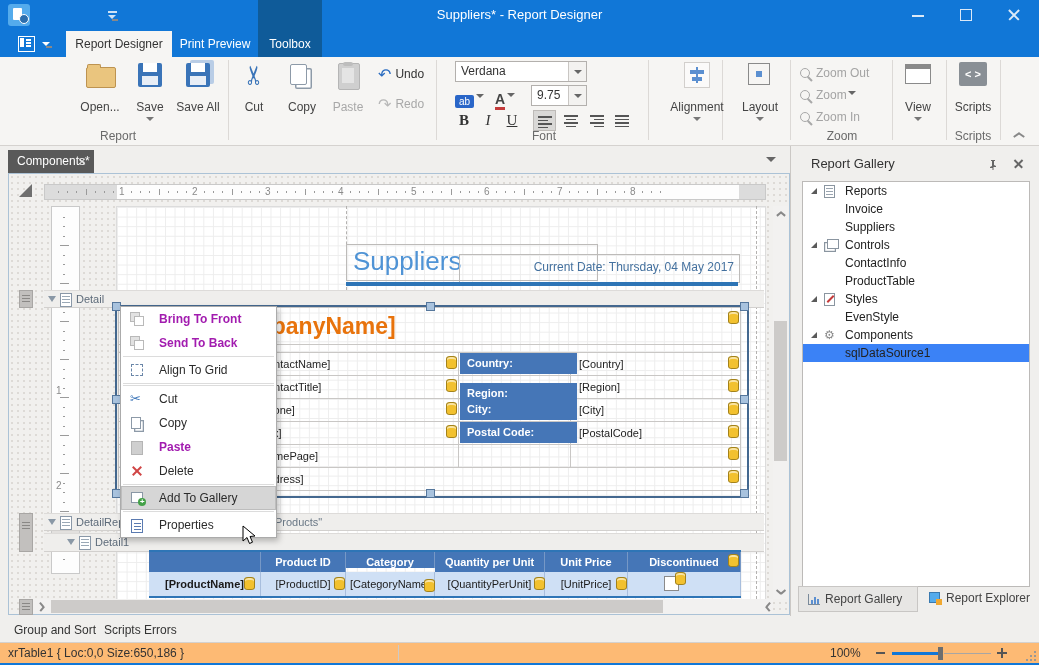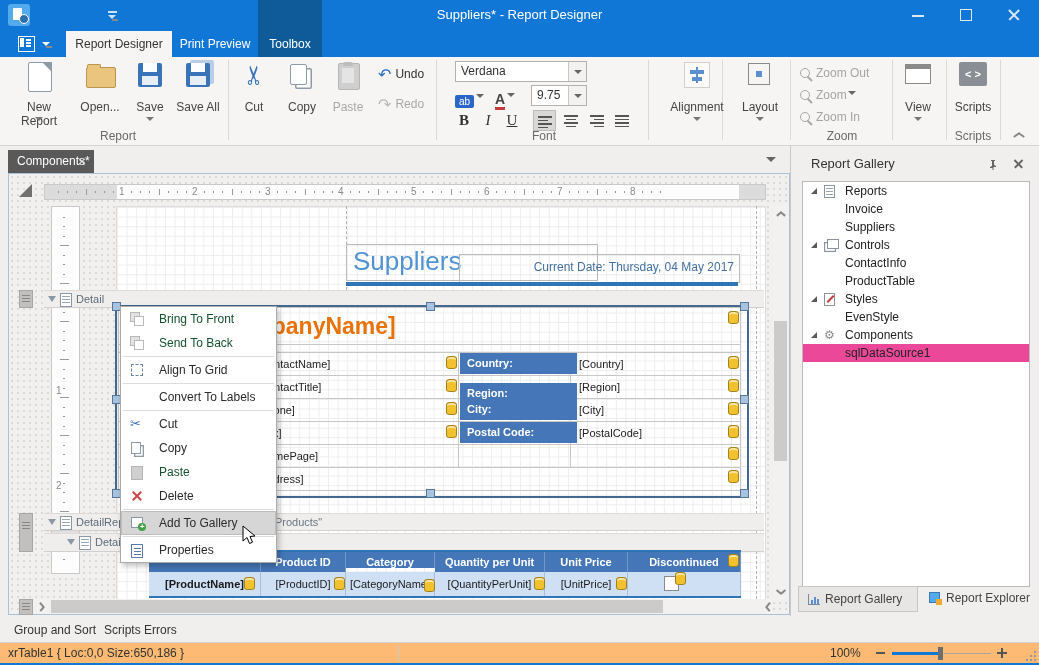--- a/index.html
+++ b/index.html
@@ -129,21 +129,21 @@
   .sb-thumb{position:absolute;background:#cdcbc9;}
   .chev{position:absolute;width:8px;height:8px;}
   .chev:before,.chev:after{content:"";position:absolute;width:6px;height:1.5px;background:#888;}
   .chev.up:before{transform:rotate(-40deg);left:0;top:4px;} .chev.up:after{transform:rotate(40deg);left:4px;top:4px;}
   .chev.down:before{transform:rotate(40deg);left:0;top:3px;} .chev.down:after{transform:rotate(-40deg);left:4px;top:3px;}
   .chev.left:before{transform:rotate(50deg);left:2px;top:2px;} .chev.left:after{transform:rotate(-50deg);left:2px;top:6px;}
   .chev.right:before{transform:rotate(-50deg);left:2px;top:2px;} .chev.right:after{transform:rotate(50deg);left:2px;top:6px;}
   
   .ctxmenu{left:120px;top:306px;width:157px;background:#fff;border:1px solid #ababab;box-shadow:2px 3px 6px rgba(0,0,0,.25);z-index:50;}
   .mitem{position:relative;height:24px;line-height:24px;font-size:12px;color:#2b2b2b;padding-left:38px;cursor:default;white-space:nowrap;}
-  .mitem.dis{color:#14532d;}
+  .mitem.dis{color:#a21caf;font-weight:bold;}
   .mitem.hl{background:#d6d6d6;box-shadow:inset 0 0 0 1px #bdbdbd;}
   .msep{height:1px;background:#dcdcdc;margin:1px 2px;}
   .mico{position:absolute;left:9px;top:5px;width:14px;height:14px;}
   .sq2 i{position:absolute;width:8px;height:8px;border:1.4px solid #b9b9b9;background:#fff;}
   .sq2 i.b{left:4px;top:4px;} .sq2 i.a{left:0;top:0;background:#e2e2e2;}
   .alngrid{border:1.4px dashed #6a86a8;width:10px;height:10px;margin:1px;}
   .cutico{color:#3a74b8;font-size:13px;line-height:14px;}
   .copyico{width:8px;height:10px;background:#fff;border:1.3px solid #8d9aa8;box-shadow:3px 3px 0 -1.3px #fff,3px 3px 0 0 #8d9aa8;}
   .pasteico{width:10px;height:12px;background:#cfcfcf;border:1px solid #b5b5b5;}
   .delico:before,.delico:after{content:"";position:absolute;left:1px;top:6px;width:12px;height:2px;background:#d04545;}
@@ -154,21 +154,21 @@
   .propico i{position:absolute;left:2px;top:3px;width:7px;height:1.3px;background:#5a7ab0;box-shadow:0 3px 0 #5a7ab0,0 6px 0 #5a7ab0;}
   
   .panel{left:790px;top:146px;width:249px;height:470px;background:#f0efed;border-left:1px solid #cbc8c5;}
   .ptitle{position:absolute;left:20px;top:10px;font-size:13px;color:#333;}
   .pinico{position:absolute;right:40px;top:13px;width:12px;height:12px;}
   .closeico{position:absolute;right:16px;top:13px;width:10px;height:10px;}
   .closeico:before,.closeico:after{content:"";position:absolute;left:0;top:4px;width:11px;height:1.5px;background:#666;}
   .closeico:before{transform:rotate(45deg);} .closeico:after{transform:rotate(-45deg);}
   .treebox{position:absolute;left:11px;top:35px;width:226px;height:404px;background:#fff;border:1px solid #bcbab8;}
   .trow{position:relative;height:18px;line-height:18px;font-size:12px;color:#222;white-space:nowrap;}
-  .trow.sel{background:#ec4899;}
+  .trow.sel{background:#3b82f6;}
   .texp{position:absolute;left:8px;top:6px;width:0;height:0;border-bottom:6px solid #5a5a5a;border-left:6px solid transparent;}
   .tico{position:absolute;left:21px;top:3px;}
   .tlabel{position:absolute;left:42px;}
   .ico-report{width:9px;height:11px;background:#fff;border:1.2px solid #8a95a0;}
   .ico-report i{position:absolute;left:1px;right:1px;top:2px;height:1px;background:#9aa5b0;box-shadow:0 3px 0 #9aa5b0,0 6px 0 #9aa5b0;}
   .ico-ctrl{width:10px;height:8px;border:1.2px solid #8a95a0;background:#fff;box-shadow:-3px 3px 0 -1.2px #fff,-3px 3px 0 0 #8a95a0;margin-left:3px;}
   .ico-style{width:9px;height:11px;background:#fff;border:1.2px solid #8a95a0;}
   .ico-style i{position:absolute;left:1px;top:4px;width:9px;height:2px;background:#c43b3b;transform:rotate(-45deg);}
   .ico-gear{font-size:12px;line-height:12px;color:#8a8a8a;}
   .ptab{position:absolute;top:440px;height:24px;line-height:24px;font-size:12px;color:#444;}
@@ -241,25 +241,20 @@
       <div class="abs gsep" style="left: 648px;"></div>
       <div class="abs gsep" style="left: 722px;"></div>
       <div class="abs gsep" style="left: 790px;"></div>
       <div class="abs gsep" style="left: 892px;"></div>
       <div class="abs gsep" style="left: 946px;"></div>
       <div class="abs gsep" style="left: 1000px;"></div>
       <div class="abs glabel" style="left: 8px; width: 220px;">Report</div>
       <div class="abs glabel" style="left: 444px; width: 200px;">Font</div>
       <div class="abs glabel" style="left: 796px; width: 92px;">Zoom</div>
       <div class="abs glabel" style="left: 950px; width: 46px;">Scripts</div>
-      <div class="abs bigbtn" style="left: 8px; width: 62px; height: 68px;">
-        <div class="lab">New Report</div>
-        <span class="dd"></span>
-        <span class="ic-page"></span>
-      </div>
       <div class="abs bigbtn" style="left: 72px; width: 56px; height: 68px;">
         <div class="lab">Open...</div>
         <span class="ic-folder"></span>
       </div>
       <div class="abs bigbtn" style="left: 128px; width: 44px; height: 68px;">
         <div class="lab">Save</div>
         <span class="dd"></span>
         <span class="ic-save"></span>
       </div>
       <div class="abs bigbtn" style="left: 172px; width: 52px; height: 68px;">
@@ -691,21 +686,20 @@
         </span><span>Bring To Front</span></div>
       <div class="mitem dis"><span class="mico sq2">
           <i class="a"></i>
           <i class="b"></i>
         </span><span>Send To Back</span></div>
       <div class="msep"></div>
       <div class="mitem"><span class="mico">
           <span class="alngrid" style="display: block;"></span>
         </span><span>Align To Grid</span></div>
       <div class="msep"></div>
-      <div class="mitem"><span>Convert To Labels</span></div>
       <div class="msep"></div>
       <div class="mitem"><span class="mico cutico">✂</span><span>Cut</span></div>
       <div class="mitem"><span class="mico">
           <span class="copyico" style="display: block; margin: 1px;"></span>
         </span><span>Copy</span></div>
       <div class="mitem dis"><span class="mico">
           <span class="pasteico" style="display: block; margin: 1px;"></span>
         </span><span>Paste</span></div>
       <div class="mitem"><span class="mico delico"></span><span>Delete</span></div>
       <div class="msep"></div>

